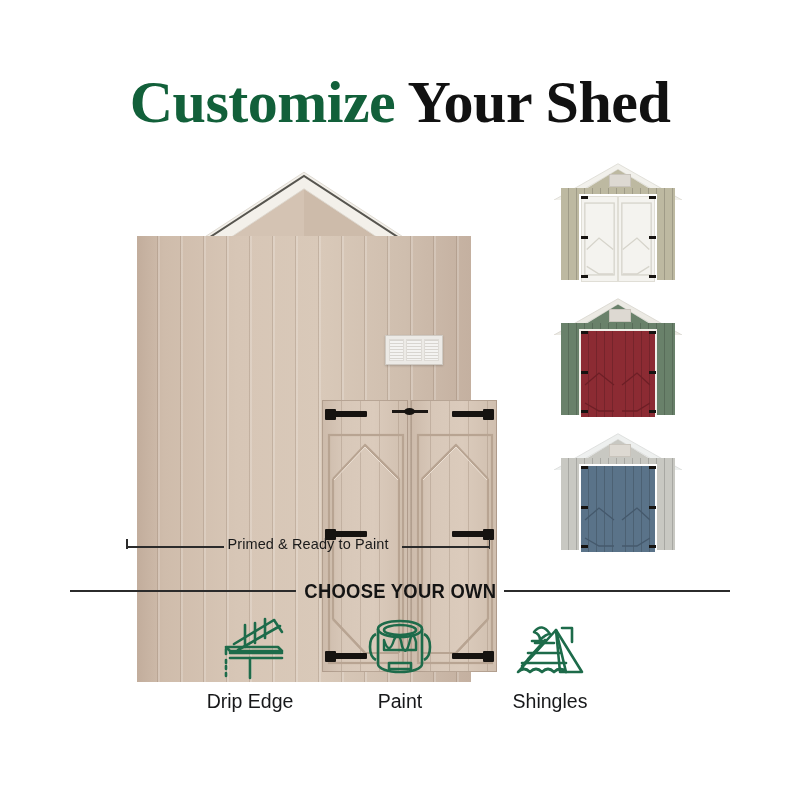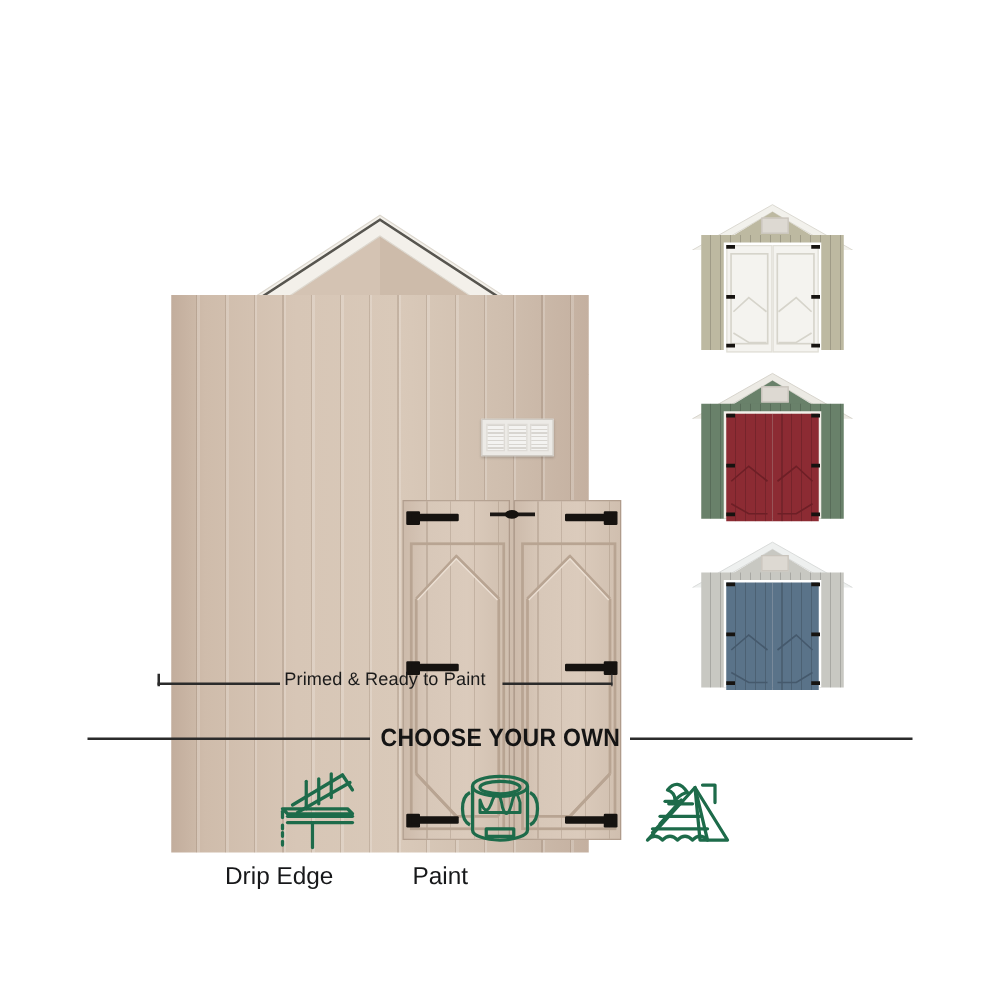--- a/index.html
+++ b/index.html
@@ -130,32 +130,36 @@
     letter-spacing:.3px;white-space:nowrap;
     font-family:"Liberation Sans", sans-serif;
     transform:scaleX(0.92);
   }
 
   
   .features{
     position:absolute;left:180px;top:612px;width:440px;height:120px;
     display:flex;justify-content:space-between;align-items:flex-start;
   }
-  .feature{width:140px;}
+  .feature{width:140px;text-align:center;}
   .feature .ficon{height:74px;display:flex;align-items:center;justify-content:center;}
   .feature .flabel{
     margin-top:4px;font-size:19.5px;color:#17181a;font-weight:400;
     font-family:"Liberation Sans", sans-serif;
   }
 </style>
 </head>
 <body>
 
 <div class="stage">
 
+  <div class="title">
+    <span class="green">Customize</span>
+    <span class="black">Your Shed</span>
+  </div>
 
   <div class="hero">
 
     <svg width="400" height="400" style="position:absolute;left:0;top:0;">
 
       <polygon points="200,38 367,150 33,150" fill="#d4c3b3"></polygon>
       <polygon points="200,38 367,150 200,150" fill="#cdbbaa"></polygon>
     </svg>
 
     <svg class="hero-roof" width="400" height="130" viewBox="0 0 400 130">
@@ -402,16 +406,17 @@
           <line x1="35" y1="24" x2="18" y2="43"></line>
           <line x1="28" y1="33" x2="12" y2="50"></line>
           <line x1="25" y1="27" x2="44" y2="27"></line>
           <line x1="18" y1="37" x2="50" y2="37"></line>
           <line x1="12" y1="47" x2="56" y2="47"></line>
           <path d="M22 25 L36 25"></path>
           <path d="M40 18 q-8 -12 -16 -2 q6 2 6 8 q6 -6 10 -6 Z"></path>
           <path d="M52 12 H62 V26"></path>
         </svg>
       </div>
+      <div class="flabel">Shingles</div>
     </div>
   </div>
 
 </div>
 
 </body></html>

